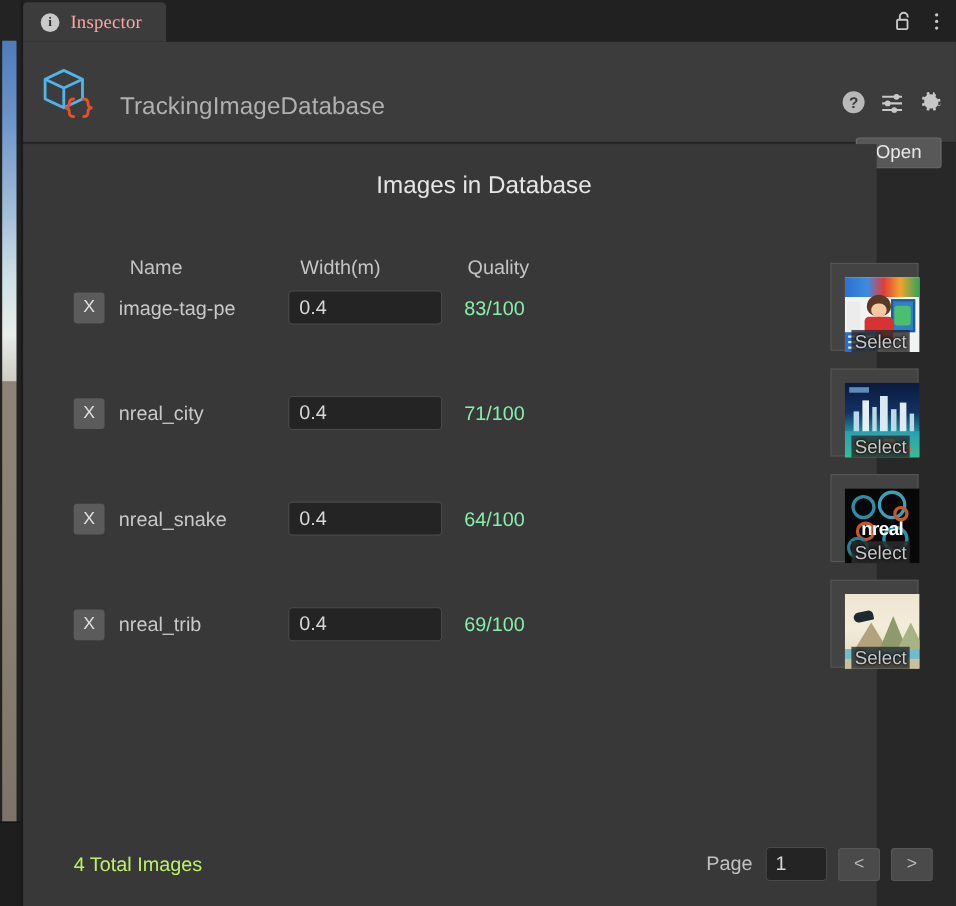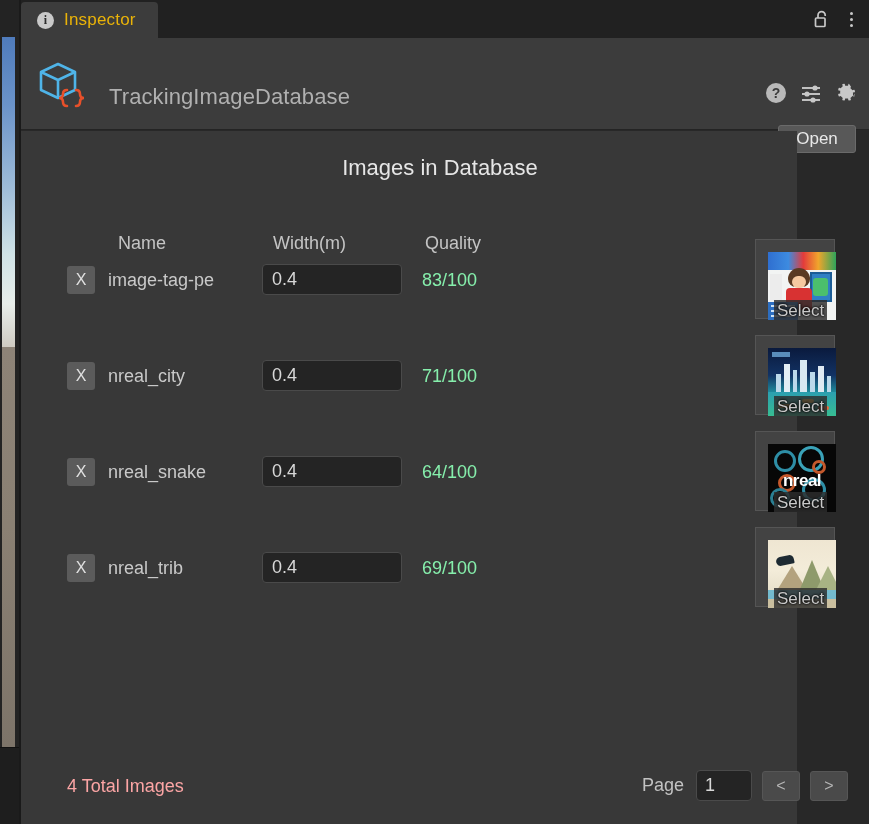--- a/index.html
+++ b/index.html
@@ -67,23 +67,24 @@
     height: 36px;
     padding: 0 22px 0 16px;
     display: flex;
     align-items: center;
     gap: 10px;
     background: #3c3c3c;
     border-top-left-radius: 4px;
     border-top-right-radius: 4px;
   }
   .tab-label {
-    color: #eab308;
+    color: #fca5a5;
     font-size: 17px;
     letter-spacing: 0.2px;
+    font-family: Liberation Serif, serif;
   }
   .info-icon {
     width: 17px; height: 17px;
     border-radius: 50%;
     background: #c9c9c9;
     color: #2d2d2d;
     font-size: 12px;
     font-weight: bold;
     display: flex;
     align-items: center;
@@ -331,21 +332,21 @@
   
   .footer {
     position: absolute;
     left: 0; bottom: 18px;
     width: 848px;
     height: 36px;
   }
   .total-label {
     position: absolute;
     left: 46px; top: 6px;
-    color: #fca5a5;
+    color: #bef264;
     font-size: 18px;
   }
   .pager {
     position: absolute;
     right: 21px; top: 0;
     display: flex;
     align-items: center;
     gap: 10px;
   }
   .page-label {

